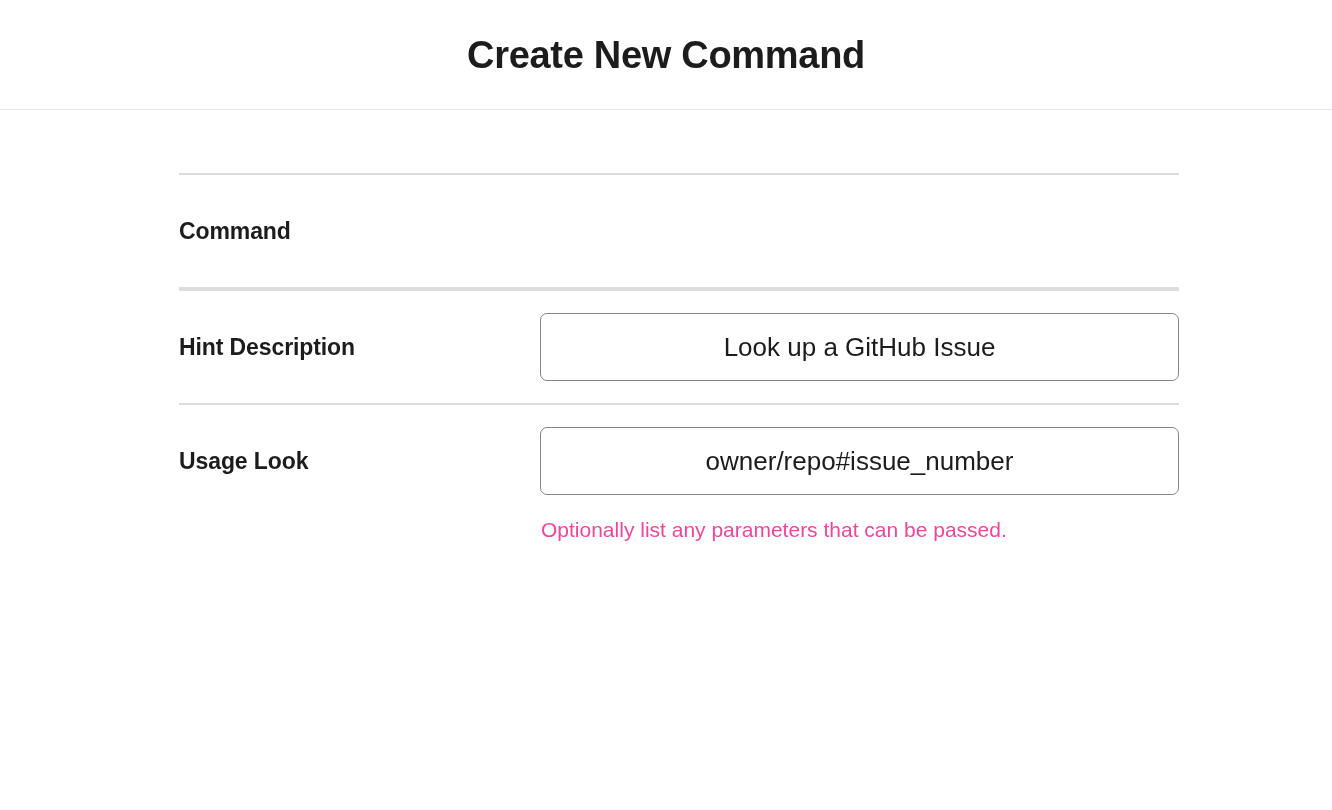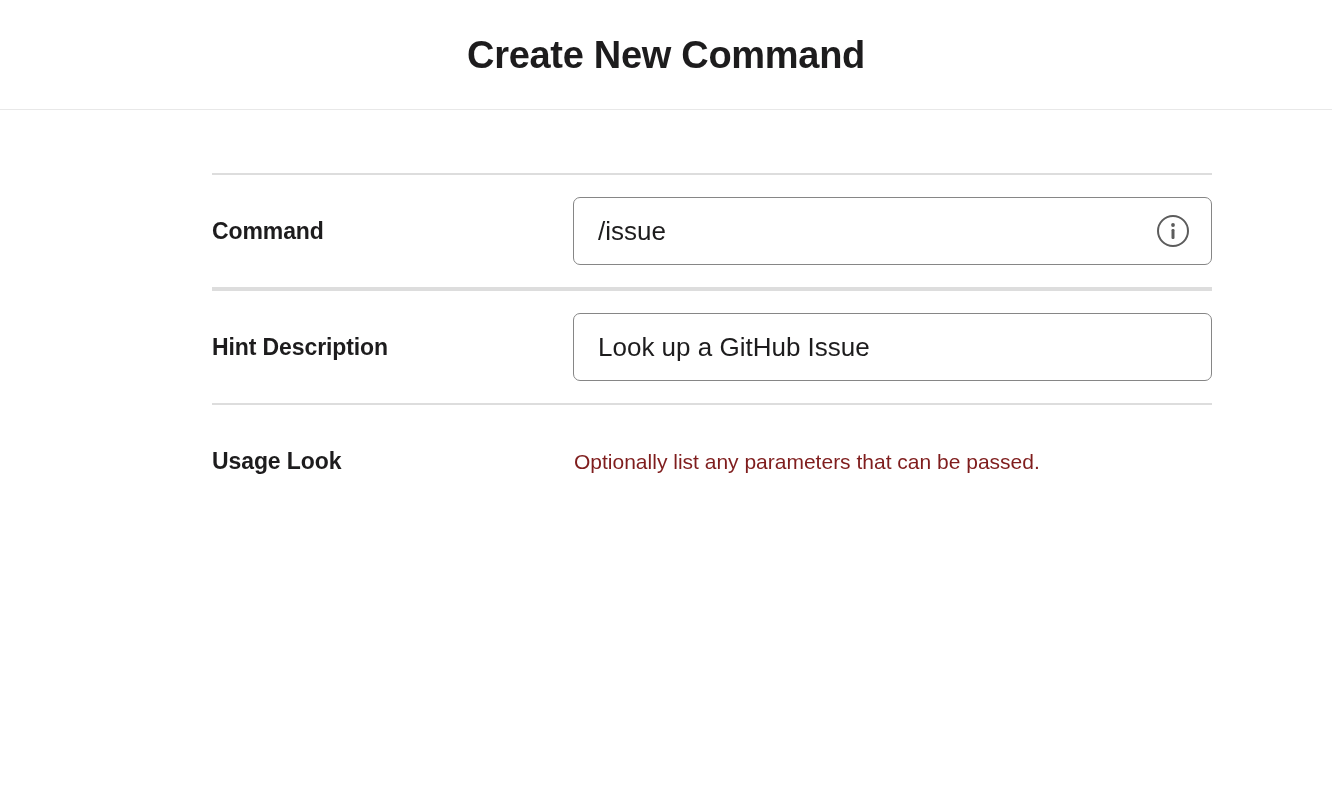--- a/index.html
+++ b/index.html
@@ -54,21 +54,20 @@
     width: 1332px;
     height: 700px;
     background: #ffffff;
   }
 
   .form-inner {
     position: absolute;
     left: 179px;
     top: 63px;            
     width: 1000px;        
-    margin-left: 33px;
   }
 
   .divider {
     width: 1000px;
     height: 2px;
     background: #dddddd;
   }
 
   .form-row {
     display: flex;
@@ -116,39 +115,40 @@
     font-family: "Liberation Sans", sans-serif;
     font-size: 26px;
     color: #1d1c1d;
     padding: 0 56px 0 24px;
     outline: none;
     line-height: 68px;
     display: block;
   }
   .text-input.no-icon {
     padding-right: 24px;
+    text-align: center;
   }
   .text-input::placeholder {
     color: #8d8d8d;
   }
 
   .info-icon {
     position: absolute;
     right: 22px;
     top: 50%;
     transform: translateY(-50%);
     width: 34px;
     height: 34px;
     display: block;
     cursor: pointer;
   }
 
   .helper-text {
     font-size: 21px;
-    color: #7f1d1d;
+    color: #ec4899;
     margin-top: 22px;
     margin-left: 1px;
     line-height: 1.25;
     font-weight: normal;
   }
 
   
   .row-pad {
     padding-top: 22px;
     padding-bottom: 22px;
@@ -165,30 +165,20 @@
 
   <div class="form-body">
     <div class="form-inner">
 
       <div class="divider"></div>
 
       <div class="form-row row-pad">
         <div class="row-label-col">
           <span class="row-label">Command</span>
         </div>
-        <div class="row-field-col">
-          <div class="input-wrap">
-            <input class="text-input" type="text" value="/issue" style="">
-            <svg class="info-icon" viewBox="0 0 34 34">
-              <circle cx="17" cy="17" r="15" fill="none" stroke="#5c5c5c" stroke-width="2"></circle>
-              <circle cx="17" cy="11" r="1.9" fill="#5c5c5c"></circle>
-              <rect x="15.5" y="15" width="3" height="10" rx="1.2" fill="#5c5c5c"></rect>
-            </svg>
-          </div>
-        </div>
       </div>
 
       <div class="divider"></div>
 
 
       <div class="divider"></div>
 
       <div class="form-row row-pad">
         <div class="row-label-col">
           <span class="row-label">Hint Description</span>
@@ -200,20 +190,23 @@
         </div>
       </div>
 
       <div class="divider"></div>
 
       <div class="form-row row-pad">
         <div class="row-label-col">
           <span class="row-label">Usage Look</span>
         </div>
         <div class="row-field-col">
+          <div class="input-wrap">
+            <input class="text-input no-icon" type="text" value="owner/repo#issue_number" style="">
+          </div>
           <div class="helper-text">Optionally list any parameters that can be passed.</div>
         </div>
       </div>
 
     </div>
   </div>
 
 </div>
 
 </body></html>

